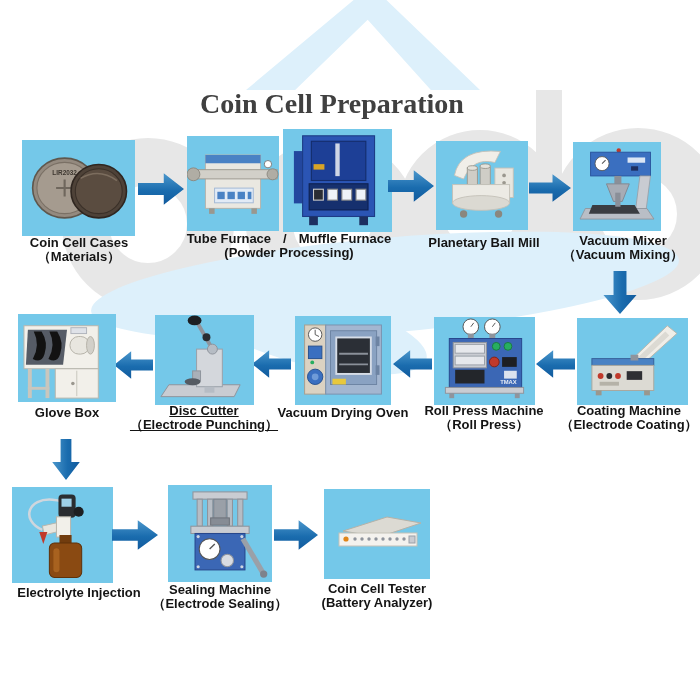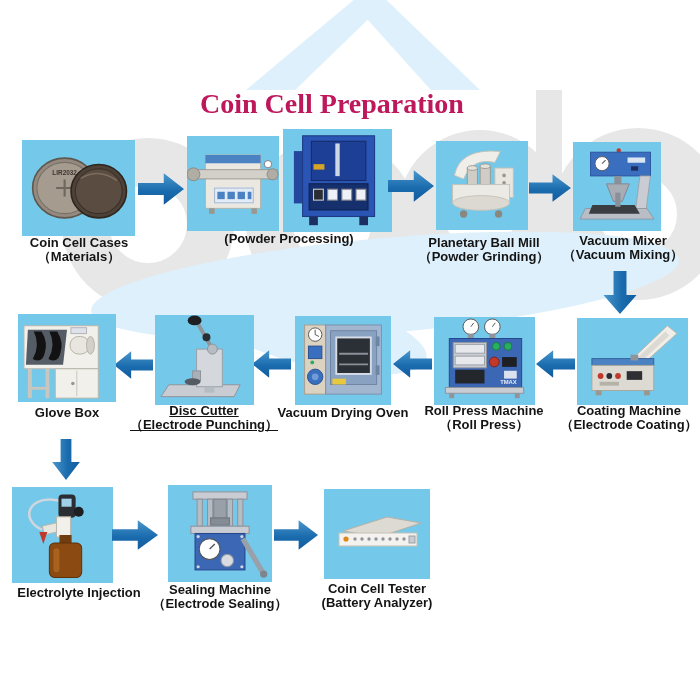--- a/index.html
+++ b/index.html
@@ -8,21 +8,21 @@
   
   .wm{position:absolute;z-index:0;}
   .wm-ring{border-radius:50%;border:47px solid #e7e7e7;box-sizing:border-box;background:transparent;}
   .wm-bar{background:#e7e7e7;}
   .wm-blue{background:#ddf0fb;}
   .wm-a{clip-path:polygon(46% 0,60% 0,100% 100%,79% 100%,52% 22%,21% 100%,0 100%);}
   .wm-sw1{border-radius:50%;transform:rotate(-5deg);}
   .wm-sw2{border-radius:50%;transform:rotate(14deg);}
   
   .title{position:absolute;left:132px;top:88px;width:400px;text-align:center;z-index:3;
-         font-family:"Liberation Serif",serif;font-weight:bold;font-size:28px;color:#be185d;}
+         font-family:"Liberation Serif",serif;font-weight:bold;font-size:28px;color:#404040;}
   
   .tile{position:absolute;background:#74c8e9;z-index:2;}
   .tile svg{width:100%;height:100%;display:block;}
   
   .arr{position:absolute;z-index:2;background:linear-gradient(180deg,#4f9ace 0%,#1a6cae 55%,#11599c 100%);}
   .arr-r{clip-path:polygon(0 32%,56% 32%,56% 4%,100% 50%,56% 96%,56% 68%,0 68%);}
   .arr-l{clip-path:polygon(100% 32%,44% 32%,44% 4%,0 50%,44% 96%,44% 68%,100% 68%);}
   .arr-d{background:linear-gradient(90deg,#4f9ace 0%,#1a6cae 55%,#11599c 100%);
          clip-path:polygon(32% 0,68% 0,68% 56%,96% 56%,50% 100%,4% 56%,32% 56%);}
   
@@ -133,25 +133,25 @@
     </svg>
   </div>
 
   <div class="arr arr-d" style="left:602px;top:271px;width:36px;height:43px;"></div>
 
   <div class="lbl" style="left:6px;top:236px;width:146px;">
     <div class="name">Coin Cell Cases</div>
     <div class="sub">（Materials）</div>
   </div>
   <div class="lbl" style="left:172px;top:232px;width:234px;">
+    <div class="name"><span>Tube Furnace</span><span class="gap"></span><span>/</span><span class="gap"></span><span>Muffle Furnace</span></div>
     <div class="sub">(Powder Processing)</div>
   </div>
   <div class="lbl" style="left:402px;top:236px;width:164px;">
     <div class="name">Planetary Ball Mill</div>
-    <div class="sub">（Powder Grinding）</div>
   </div>
   <div class="lbl" style="left:546px;top:234px;width:154px;">
     <div class="name">Vacuum Mixer</div>
     <div class="sub">（Vacuum Mixing）</div>
   </div>
 
   <div class="tile" style="left:577px;top:318px;width:111px;height:87px;">
     <svg viewBox="0 0 100 90">
       <polygon points="46,46 86,8 96,16 56,52" fill="#f0eee8" stroke="#b9b6ac"></polygon>
       <polygon points="50,46 84,14 88,18 54,50" fill="#dcdad3"></polygon>

